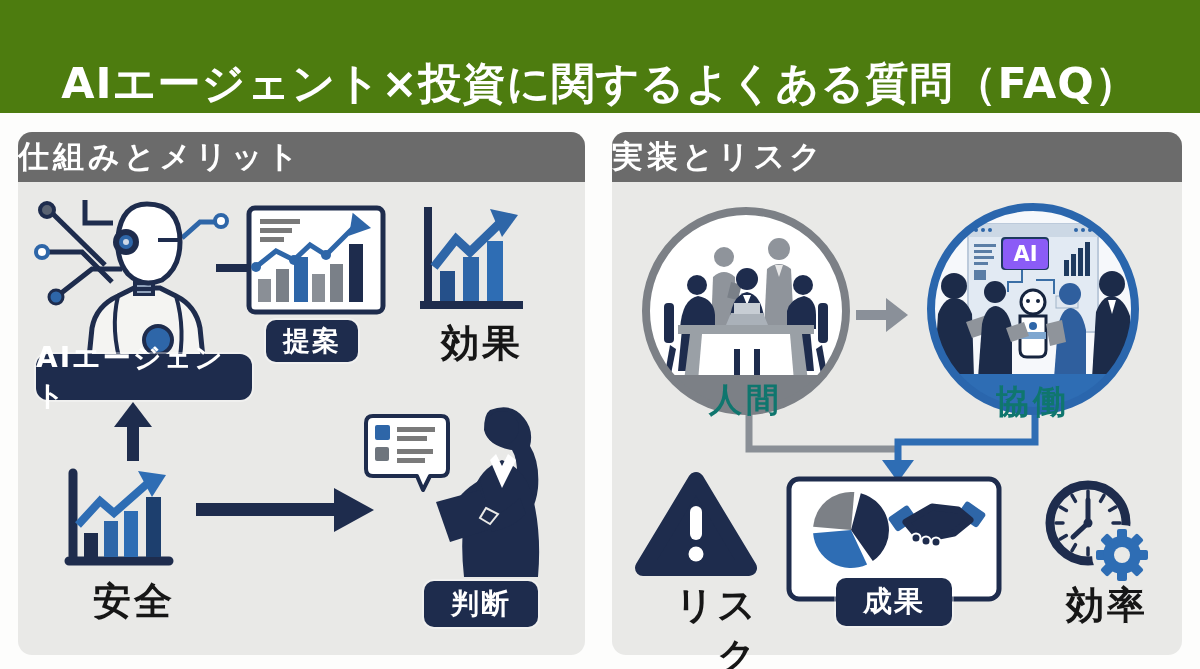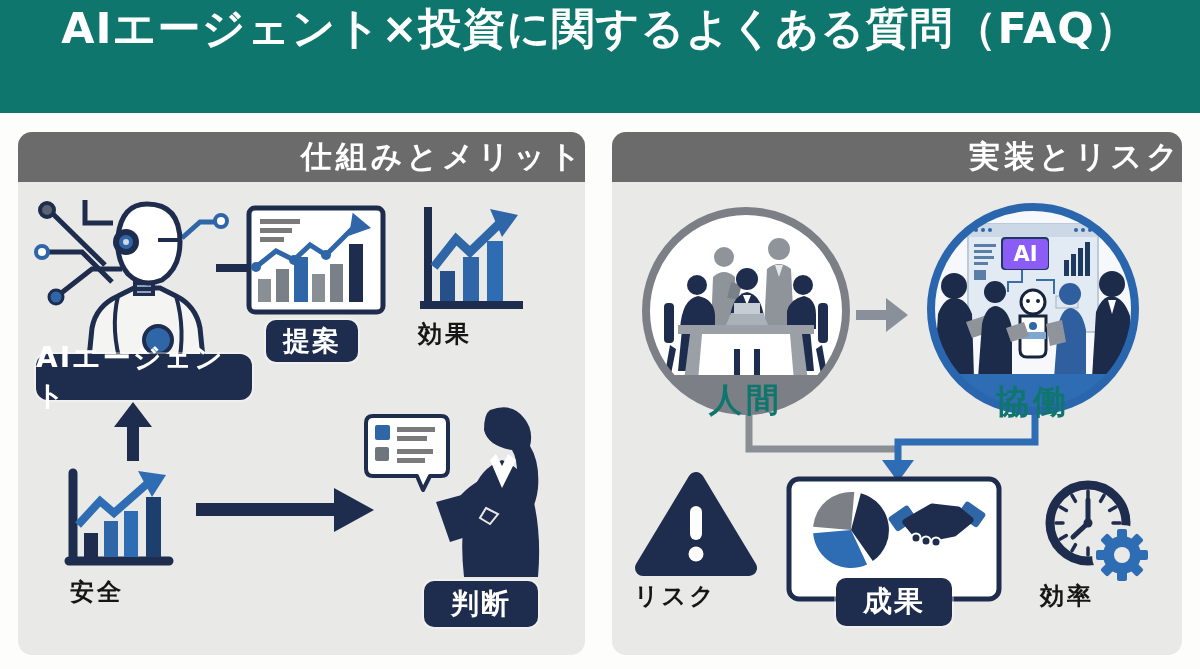--- a/index.html
+++ b/index.html
@@ -4,40 +4,40 @@
 <style>
   html,body{margin:0;padding:0;}
   body{
     width:1200px;height:669px;position:relative;overflow:hidden;
     background:#fdfdfc;
     font-family:"DejaVu Sans","Liberation Sans",sans-serif;
   }
   .abs{position:absolute;}
   
   .hdr{
-    left:0;top:0;width:1200px;height:113px;background:#0f766e;
-    display:flex;align-items:flex-start;justify-content:center;
+    left:0;top:0;width:1200px;height:113px;background:#4d7c0f;
+    display:flex;align-items:flex-end;justify-content:center;
     color:#ffffff;font-size:43px;font-weight:700;letter-spacing:1px;
   }
   
   .panel{background:#e9e9e7;border-radius:14px;}
   .panel-hd{
-    display:flex;align-items:center;justify-content:flex-end;
+    display:flex;align-items:center;justify-content:flex-start;
     background:#6b6b6b;color:#fff;font-weight:700;font-size:31px;
     border-radius:14px 14px 0 0;letter-spacing:4px;
   }
   
   .pill{
     display:flex;align-items:center;justify-content:center;
     background:#1e2c4d;color:#fff;font-weight:700;border-radius:10px;
     letter-spacing:2px;box-shadow:0 0 0 2px rgba(255,255,255,.35);
   }
   
   .cap{
-    font-weight:700;color:#161616;text-align:left;font-size:24px;letter-spacing:3px;
+    font-weight:700;color:#161616;text-align:right;font-size:38px;letter-spacing:3px;
   }
   
   .circ-lb{
     color:#0f766e;font-weight:700;font-size:33px;text-align:center;letter-spacing:4px;
   }
   .ai-badge{
     display:flex;align-items:center;justify-content:center;
     background:#8b5cf6;color:#fff;font-weight:700;font-size:21px;border-radius:4px;
   }
   svg{display:block;}

